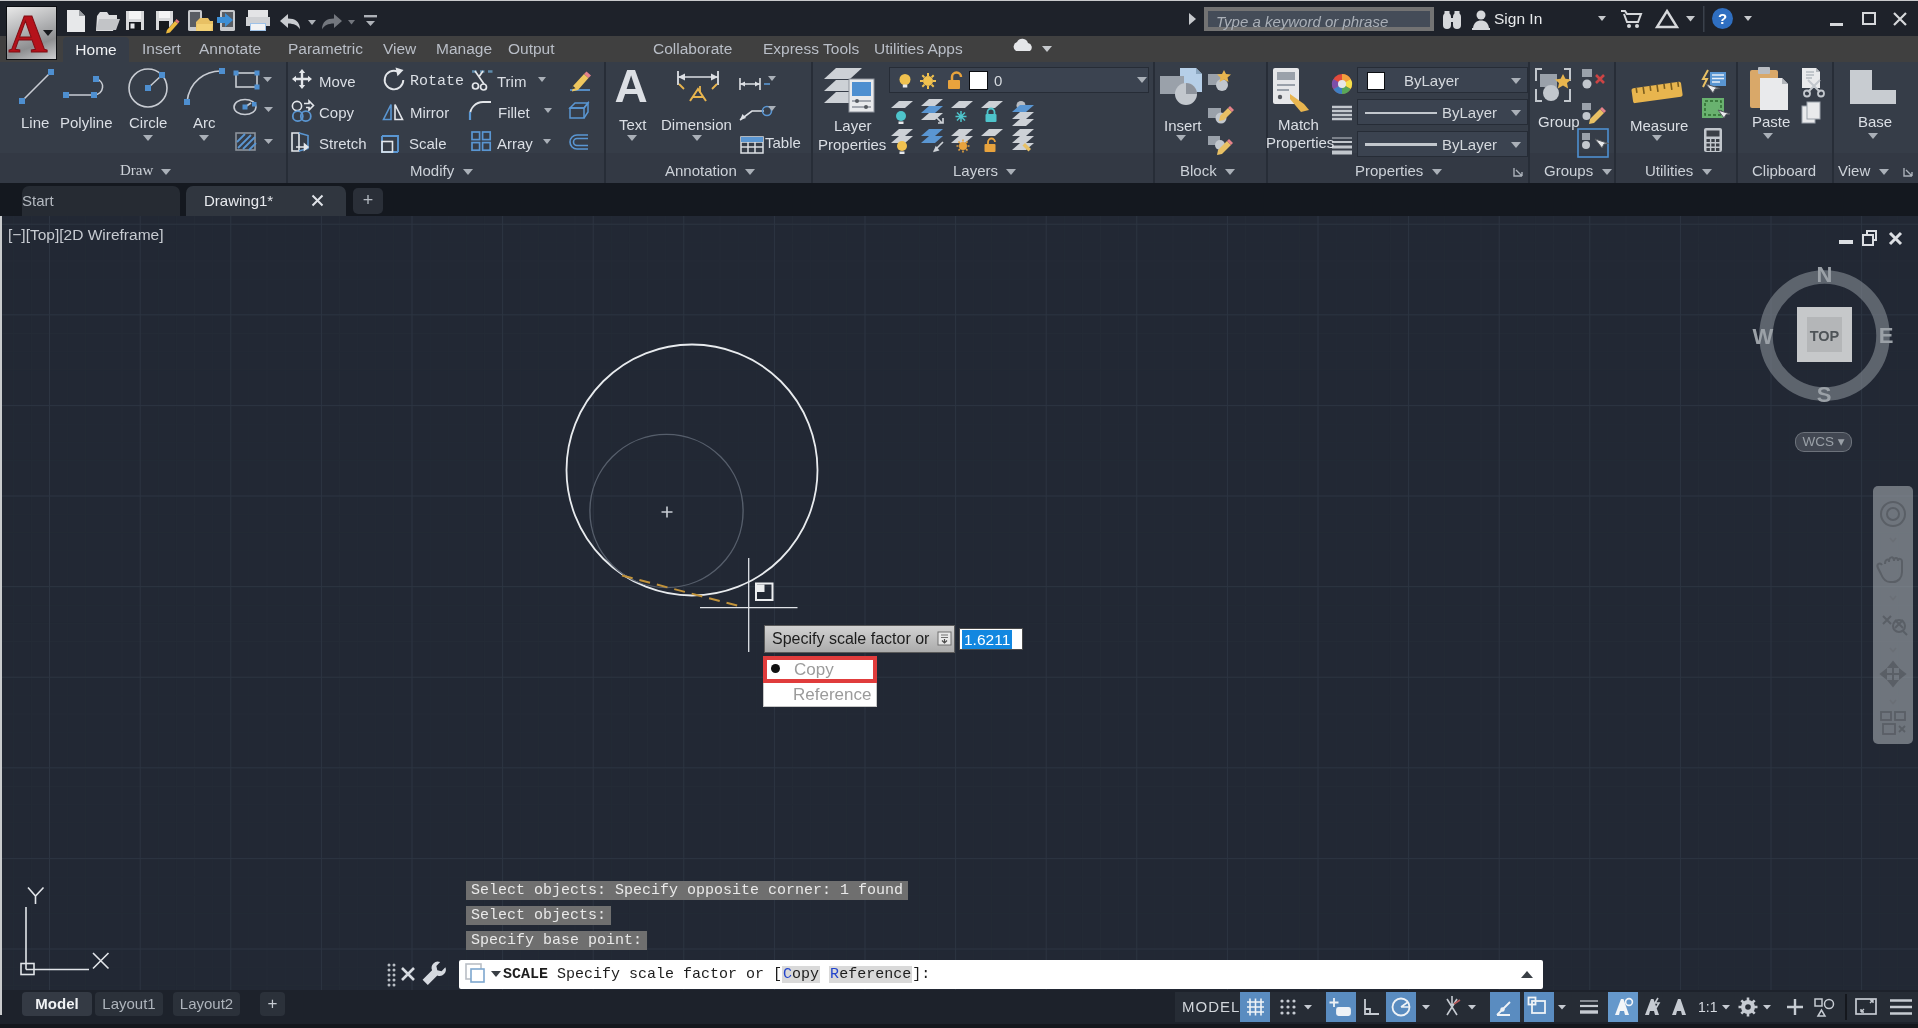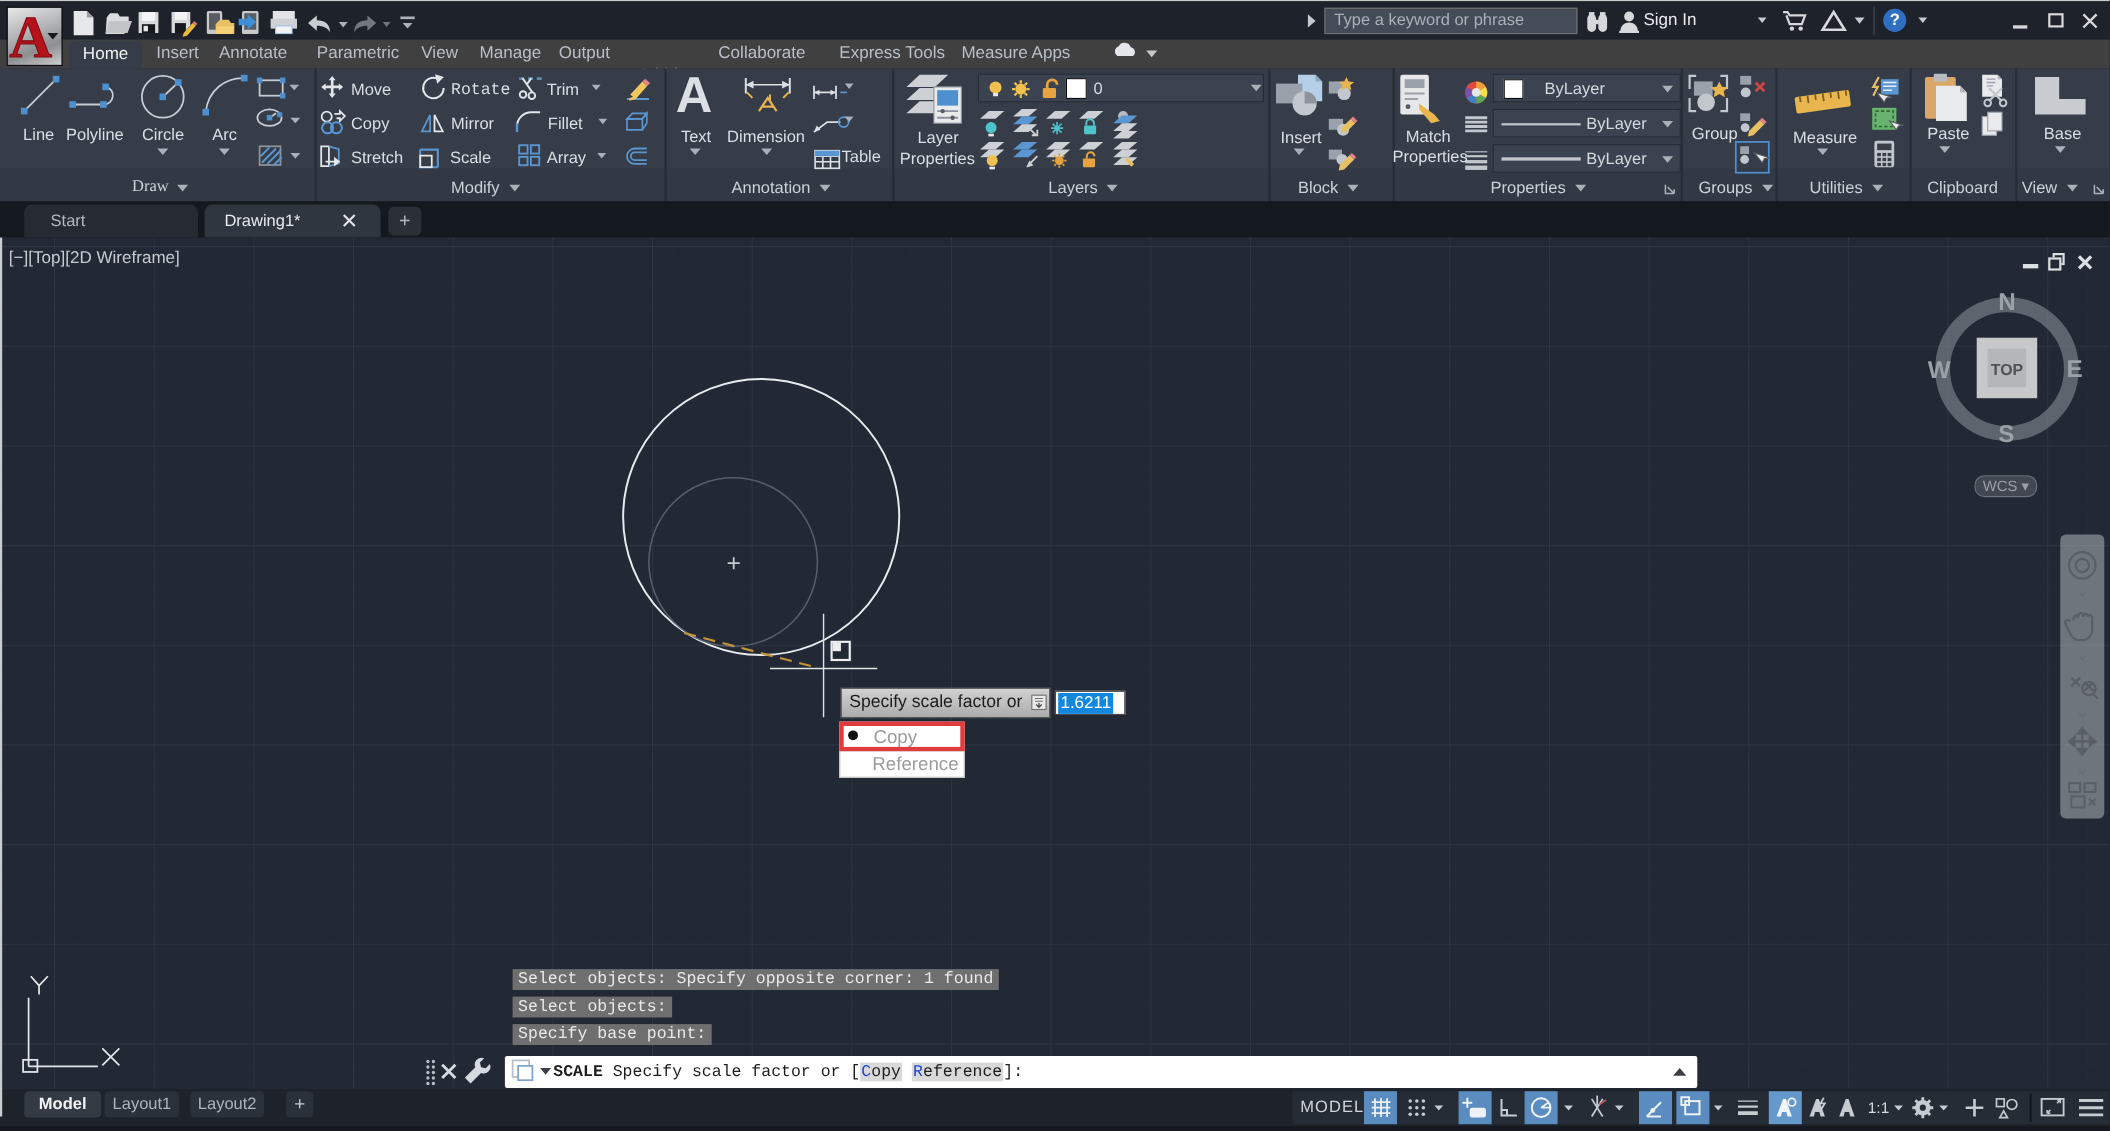--- a/index.html
+++ b/index.html
@@ -69,21 +69,21 @@
 
     <path d="M270 5 l8 7 -8 7 v-4.5 c-6 0-10 2-12 6 0-8 5-11 12-11 z" fill="#73777e"></path>
     <path d="M284 11 l3.5 4.5 3.5-4.5 z" fill="#73777e"></path>
 
     <rect x="300" y="6" width="13" height="2.4" fill="#aeb2b8"></rect>
       <path d="M302 12 l4.5 5 4.5-5 z" fill="#aeb2b8"></path>
   </svg>
 
 
   <div class="abs" style="left:1189px;top:12px;width:0;height:0;border-top:6px solid transparent;border-bottom:6px solid transparent;border-left:7px solid #c6c9cd;"></div>
-  <div class="abs" style="left:1204px;top:6px;width:230px;height:24px;background:#444c58;border:1px solid #737373;color:#aab0b8;font-size:15px;line-height:22px;padding-left:8px;">Type a keyword or phrase</div>
+  <div class="abs" style="left:1204px;top:6px;width:230px;height:24px;background:#444c58;border:4px solid #737373;color:#aab0b8;font-style:italic;font-size:15px;line-height:22px;padding-left:8px;">Type a keyword or phrase</div>
   <svg class="abs" style="left:1441px;top:8px" width="300" height="22" viewBox="0 0 300 22">
 
     <path d="M2 8 a4 4 0 0 1 8 0 v8 a4 4 0 0 1 -8 0 z" fill="#d6d8db"></path>
       <path d="M12 8 a4 4 0 0 1 8 0 v8 a4 4 0 0 1 -8 0 z" fill="#d6d8db"></path>
       <rect x="9" y="9" width="4" height="4" fill="#d6d8db"></rect>
       <rect x="3.5" y="2" width="5" height="4" fill="#d6d8db"></rect>
       <rect x="13.5" y="2" width="5" height="4" fill="#d6d8db"></rect>
 
     <circle cx="40" cy="6" r="4.5" fill="#d6d8db"></circle>
       <path d="M32 20 c0-6 4-8.5 8-8.5 s8 2.5 8 8.5 z" fill="#d6d8db"></path>
@@ -117,21 +117,21 @@
   <div class="abs" style="left:63px;top:1px;width:66px;height:25px;background:#363d48;border-radius:4px 4px 0 0;color:#f0f2f5;font-size:15.5px;line-height:25px;text-align:center;">Home</div>
   <div class="abs tab" style="left:142px;top:0;">Insert</div>
   <div class="abs tab" style="left:199px;top:0;">Annotate</div>
   <div class="abs tab" style="left:288px;top:0;">Parametric</div>
   <div class="abs tab" style="left:383px;top:0;">View</div>
   <div class="abs tab" style="left:436px;top:0;">Manage</div>
   <div class="abs tab" style="left:508px;top:0;">Output</div>
   <div class="abs tab" style="left:580px;top:0;margin-top:20px;">Add-ins</div>
   <div class="abs tab" style="left:653px;top:0;">Collaborate</div>
   <div class="abs tab" style="left:763px;top:0;">Express Tools</div>
-  <div class="abs tab" style="left:874px;top:0;">Measure Apps</div>
+  <div class="abs tab" style="left:874px;top:0;">Utilities Apps</div>
   <svg class="abs" style="left:1008px;top:5px" width="46" height="16" viewBox="0 0 46 16">
     <path d="M8 10 a5 5 0 0 1 1-9 a6 6 0 0 1 11 1 a4.5 4.5 0 0 1 2 8 z" fill="#e4e6e9"></path>
     <path d="M34 5 l5 6 5-6 z" fill="#c6c9cd"></path>
   </svg>
 </div>
 <div id="ribbon" class="abs">
   <div class="abs" style="left:0;top:91px;width:1918px;height:30px;background:rgba(0,0,0,.05);"></div>
 
   <svg class="abs" style="left:0;top:0" width="287" height="121" viewBox="0 0 287 121">
     <g stroke="#c8ccd3" stroke-width="1.6" fill="none">
@@ -565,21 +565,21 @@
     <path d="M2 2 h22 v20 h24 v14 H2 z" fill="#c8ccd1"></path>
   </svg>
   <div class="abs btn-label" style="left:1858px;top:51px;">Base</div>
   <div class="abs" style="left:1868px;top:71px;width:0;height:0;border-left:5px solid transparent;border-right:5px solid transparent;border-top:6px solid #aab0b8;"></div>
   <div class="plabel" style="left:1838px;">View&nbsp; <span class="dropC"></span></div>
   <svg class="abs" style="left:1902px;top:104px" width="12" height="12" viewBox="0 0 12 12">
       <path d="M2 2 v8 h8 M10 10 L4 4 M10 10 v-4 m0 4 h-4" stroke="#aab0b8" stroke-width="1.4" fill="none"></path>
     </svg>
 </div>
 <div id="filetabs" class="abs">
-  <div class="abs" style="left:22px;top:3px;width:158px;height:30px;background:#262b33;border-radius:7px 7px 0 0;color:#b4b9c0;font-size:15px;line-height:30px;padding-left:24px;">Start</div>
+  <div class="abs" style="left:22px;top:3px;width:158px;height:30px;background:#262b33;border-radius:7px 7px 0 0;color:#b4b9c0;font-size:15px;line-height:30px;">Start</div>
   <div class="abs" style="left:186px;top:3px;width:160px;height:30px;background:#30363f;border-radius:7px 7px 0 0;color:#e8eaee;font-size:15px;line-height:30px;padding-left:18px;">Drawing1*</div>
   <svg class="abs" style="left:311px;top:11px" width="13" height="13" viewBox="0 0 13 13">
       <path d="M1.5 1.5 L11.5 11.5 M11.5 1.5 L1.5 11.5" stroke="#dfe2e7" stroke-width="2"></path>
     </svg>
   <div class="abs" style="left:353px;top:5px;width:30px;height:26px;background:#2a2f38;border-radius:5px;color:#b4b9c0;font-size:18px;text-align:center;line-height:25px;">+</div>
 </div>
 <div id="canvas" class="abs">
   <svg class="abs" style="left:0;top:0" width="1918" height="774" viewBox="0 0 1918 774">
 
     <g stroke="#242b36" stroke-width="1">

